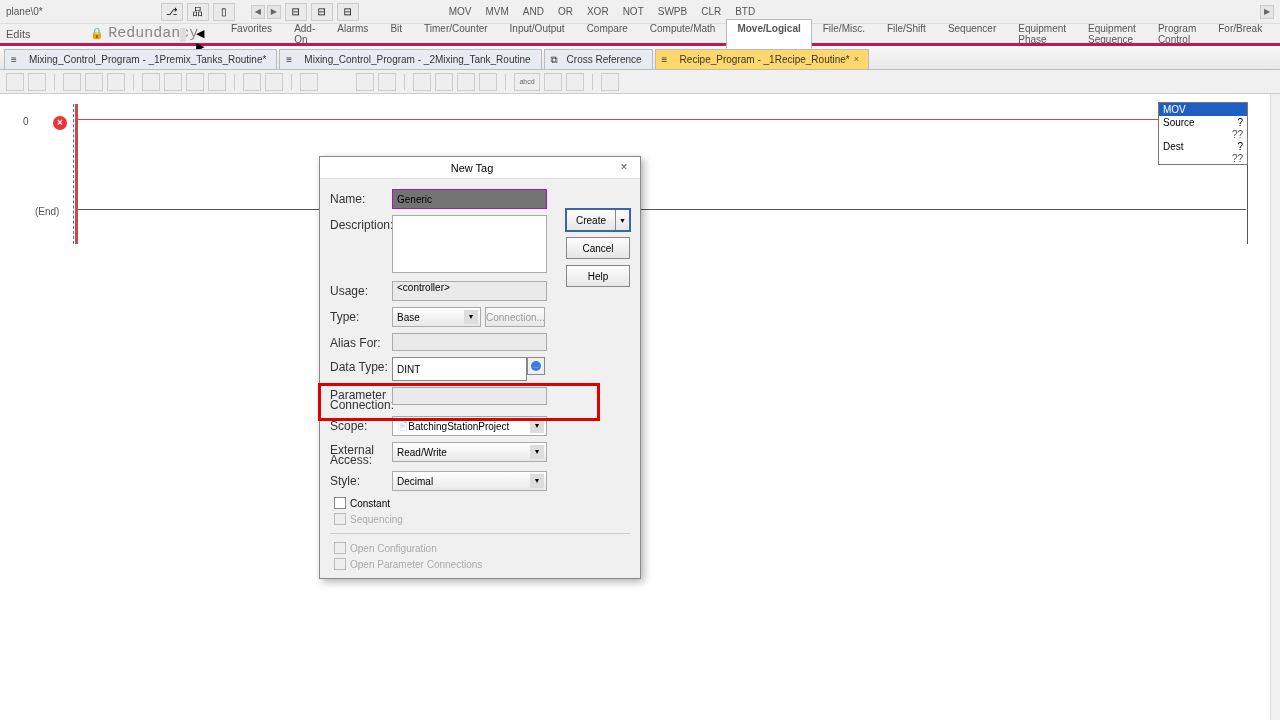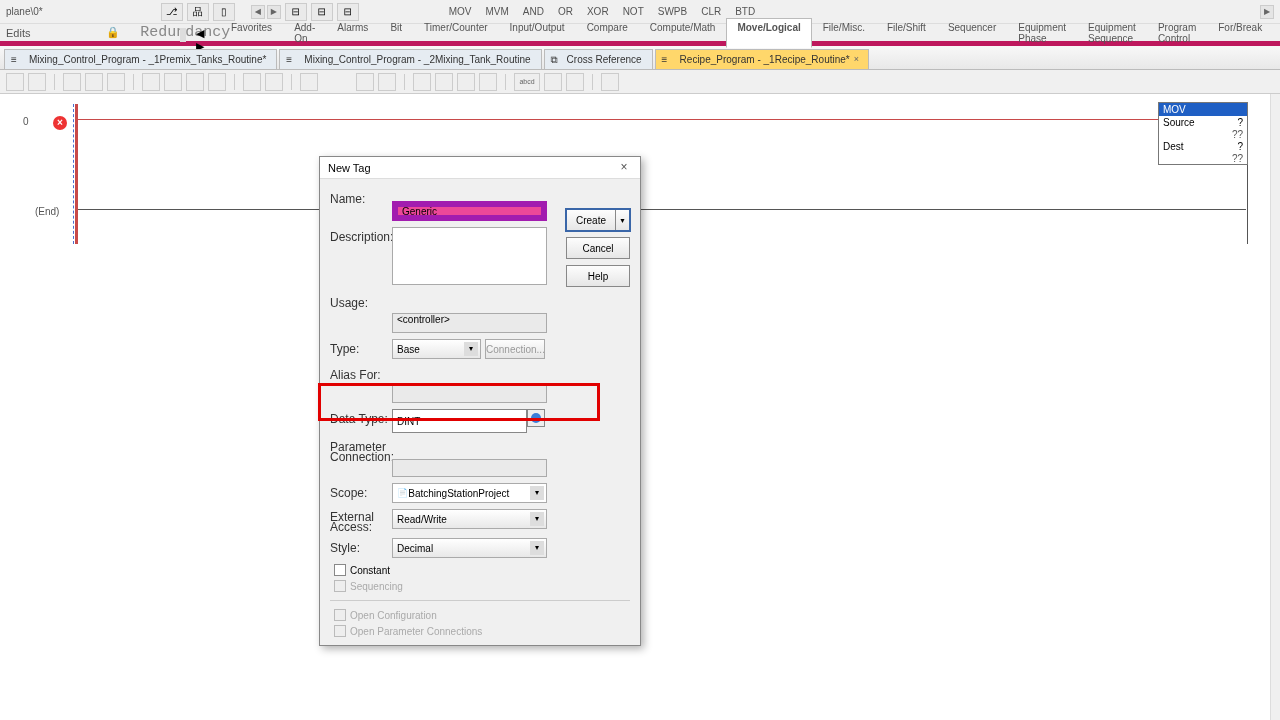--- a/index.html
+++ b/index.html
@@ -8,21 +8,21 @@
 
 .topbar { height: 24px; background: #f0f0f0; display: flex; align-items: center; padding: 0 6px; gap: 4px; border-bottom: 1px solid #ddd; }
 .topbar .path { color: #555; font-size: 10px; }
 .topbar .spacer { flex: 1; }
 .topbar .nav-arrows { display: flex; gap: 2px; }
 .topbar .arrow-btn { width: 14px; height: 14px; background: #e5e5e5; border: 1px solid #ccc; display: flex; align-items: center; justify-content: center; font-size: 8px; color: #666; cursor: pointer; }
 .topbar .icon-btn { width: 22px; height: 18px; background: #eaeaea; border: 1px solid #ccc; display: flex; align-items: center; justify-content: center; font-size: 10px; }
 .instr-bar { display: flex; gap: 2px; margin-left: 80px; }
 .instr { padding: 2px 6px; color: #555; font-size: 10px; cursor: pointer; }
 
-.tabstrip { height: 22px; background: #f0f0f0; display: flex; align-items: center; padding: 0 6px; border-bottom: 5px solid #be185d; position: relative; gap: 16px; }
+.tabstrip { height: 22px; background: #f0f0f0; display: flex; align-items: center; padding: 0 6px; border-bottom: 3px solid #be185d; position: relative; }
 .edits { color: #555; font-size: 11px; margin-right: 60px; }
 .redund { color: #888; font-size: 15px; font-family: Liberation Mono, monospace; }
 .cat-tabs { position: absolute; left: 220px; display: flex; gap: 0; }
 .cat-tab { padding: 3px 10px; color: #555; font-size: 10px; cursor: pointer; border: 1px solid transparent; }
 .cat-tab.active { background: #fff; border: 1px solid #bbb; border-bottom: 1px solid #fff; font-weight: bold; text-align: right; }
 
 .doc-tabs { height: 24px; background: linear-gradient(#f8f8f8,#e8e8e8); display: flex; align-items: flex-end; border-bottom: 1px solid #bbb; padding: 0 4px; gap: 0; }
 .doc-tab { padding: 4px 10px 4px 24px; background: #e6ecf2; border: 1px solid #bbb; border-bottom: none; font-size: 10px; color: #333; position: relative; margin-right: 2px; cursor: pointer; }
 .doc-tab.active { background: #ffd76b; }
 .doc-tab .tab-icon { position: absolute; left: 6px; top: 4px; width: 12px; height: 12px; }
@@ -45,29 +45,29 @@
 .right-rail { position: absolute; right: 22px; top: 10px; width: 1px; height: 140px; background: #555; }
 
 .mov-box { position: absolute; right: 22px; top: 8px; width: 90px; background: #fff; border: 1px solid #777; font-size: 10px; }
 .mov-title { background: #1f5fc4; color: #fff; padding: 1px 4px; font-size: 10px; }
 .mov-row { display: flex; justify-content: space-between; padding: 1px 4px; }
 .mov-sub { text-align: right; padding: 0 4px; color: #555; }
 
 
 .dialog { position: absolute; left: 319px; top: 156px; width: 322px; background: #f0f0f0; border: 1px solid #888; box-shadow: 3px 3px 8px rgba(0,0,0,0.3); }
 .dlg-title { height: 22px; display: flex; align-items: center; padding: 0 8px; background: #fff; border-bottom: 1px solid #ddd; font-size: 11px; }
-.dlg-title .tx { flex: 1; }
+.dlg-title .tx { flex: 1; text-align: center; }
 .dlg-close { width: 16px; height: 16px; font-size: 12px; text-align: center; cursor: pointer; color: #555; }
 .dlg-body { padding: 10px 10px 6px 10px; position: relative; }
 .form-row { display: flex; align-items: flex-start; margin-bottom: 6px; }
 .form-lbl { width: 62px; font-size: 12px; color: #333; padding-top: 3px; }
 .form-ctl { flex: 1; }
-.txt-in { width: 155px; height: 20px; border: 6px solid #a21caf; padding: 1px 4px; font-size: 10px; background: #ec4899; margin-top: 12px; }
+.txt-in { width: 155px; height: 20px; border: 1px solid #a21caf; padding: 1px 4px; font-size: 10px; background: #737373; }
 .txt-desc { width: 155px; height: 58px; border: 1px solid #aaa; background: #fff; resize: none; font-size: 10px; }
-.sel { width: 155px; height: 20px; border: 1px solid #aaa; background: #eaeaea; font-size: 10px; padding: 0 4px; margin-top: 20px; }
+.sel { width: 155px; height: 20px; border: 1px solid #aaa; background: #eaeaea; font-size: 10px; padding: 0 4px; }
 .sel-drop { width: 155px; height: 20px; border: 1px solid #aaa; background: linear-gradient(#fff,#e8e8e8); font-size: 10px; padding: 0 4px; display: flex; align-items: center; position: relative; }
 .sel-drop .dd { position: absolute; right: 2px; top: 2px; width: 14px; height: 14px; background: #ddd; text-align: center; font-size: 8px; line-height: 14px; }
 .dt-row { position: relative; }
 .dt-input { width: 135px; height: 24px; border: 1px solid #888; background: #fff; font-size: 10px; padding: 1px 4px; }
 .dt-btn { width: 18px; height: 18px; border: 1px solid #888; background: #eee; display: inline-flex; align-items: center; justify-content: center; position: relative; top: 0; cursor: pointer; }
 .dt-btn svg { width: 12px; height: 12px; }
 .hl-box { position: absolute; border: 3px solid #e10000; pointer-events: none; }
 .btn-col { position: absolute; right: 10px; top: 30px; width: 64px; display: flex; flex-direction: column; gap: 6px; }
 .btn { height: 22px; border: 1px solid #888; background: linear-gradient(#fdfdfd,#e6e6e6); font-size: 10px; cursor: pointer; display: flex; align-items: center; justify-content: center; position: relative; }
 .btn.primary { border: 1px solid #3a66a8; outline: 1px solid #3a66a8; }

